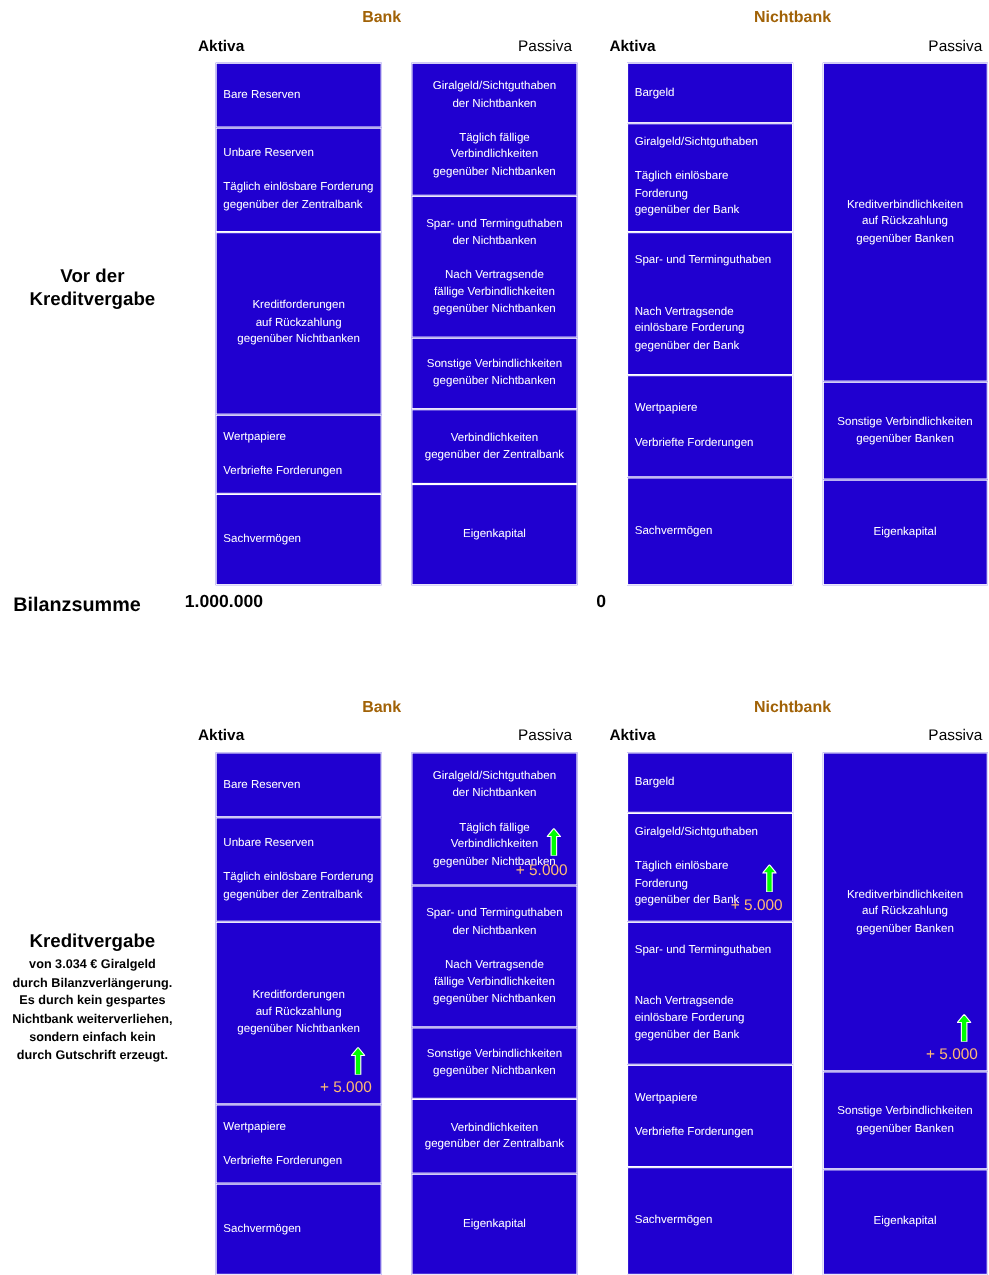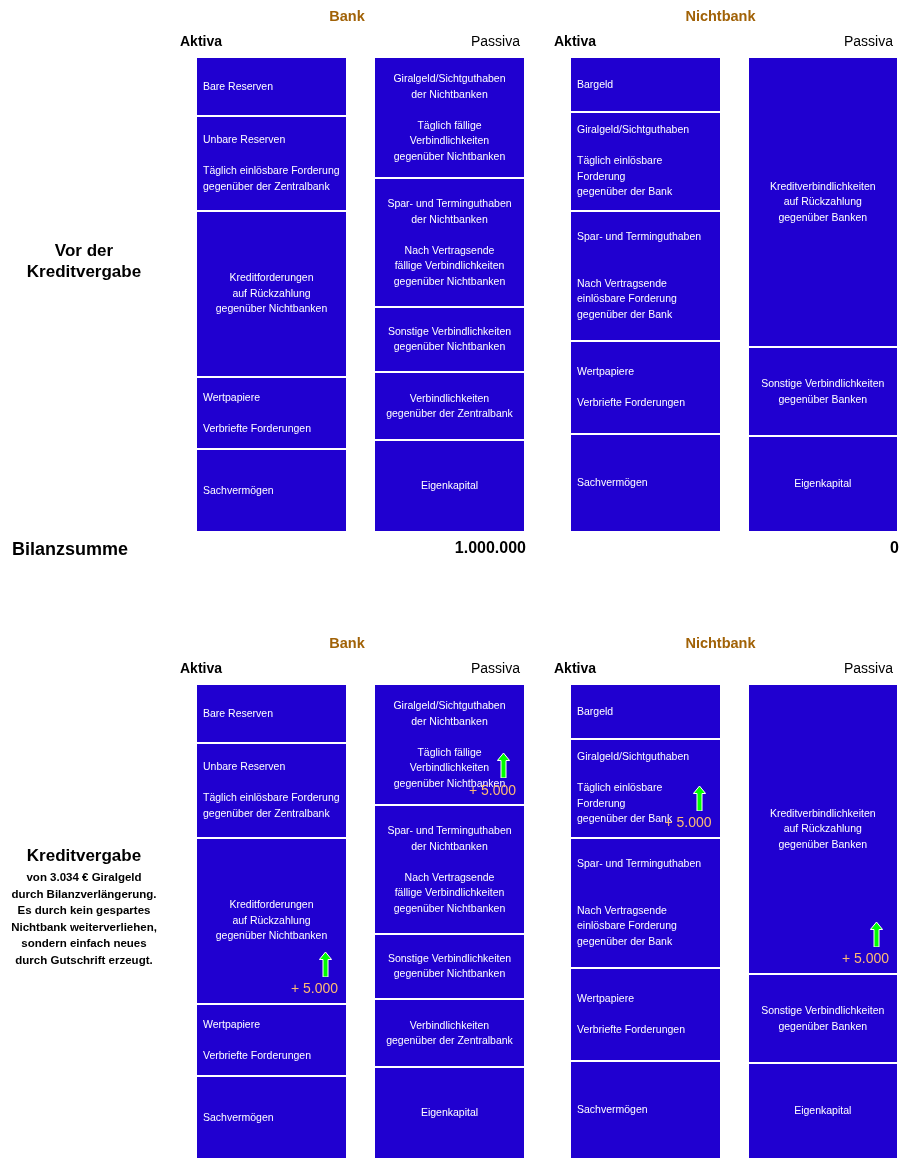--- a/index.html
+++ b/index.html
@@ -70,21 +70,21 @@
     white-space:nowrap;
   }
   .arrow{
     position:absolute;
     width:13px;height:25px;
   }
 
   
   .totals{position:absolute;left:0;width:899px;height:30px;}
   .tot-label{position:absolute;left:12px;top:0;font-weight:bold;font-size:18px;}
-  .tot-val{position:absolute;top:0;font-weight:bold;font-size:16px;text-align:right;}
+  .tot-val{position:absolute;top:0;font-weight:bold;font-size:16px;text-align:left;}
 </style>
 </head>
 <body>
 
 <div class="section sec-top">
 
   <div class="caption" style="top:240px;">
     <div class="head">Vor der</div>
     <div class="head">Kreditvergabe</div>
   </div>
@@ -207,21 +207,21 @@
 
 <div class="section sec-bottom">
 
   <div class="caption" style="top:218px;">
     <div class="head">Kreditvergabe</div>
     <div class="body" id="caption-body-lines">
         <div>von 3.034 € Giralgeld</div>
         <div>durch Bilanzverlängerung.</div>
         <div>Es durch kein gespartes</div>
         <div>Nichtbank weiterverliehen,</div>
-        <div>sondern einfach neues</div>
+        <div>sondern einfach kein</div>
         <div>durch Gutschrift erzeugt.</div>
       </div>
   </div>
 
   <div class="entity" style="left:168px;width:358px;">
     <div class="entity-title">Bank</div>
     <div class="colhdr left">Aktiva</div>
     <div class="colhdr right">Passiva</div>
     <div class="table" id="t-bank-bot" style="width:358px;height:477px;">
         <div class="col" style="width: 50%;">

